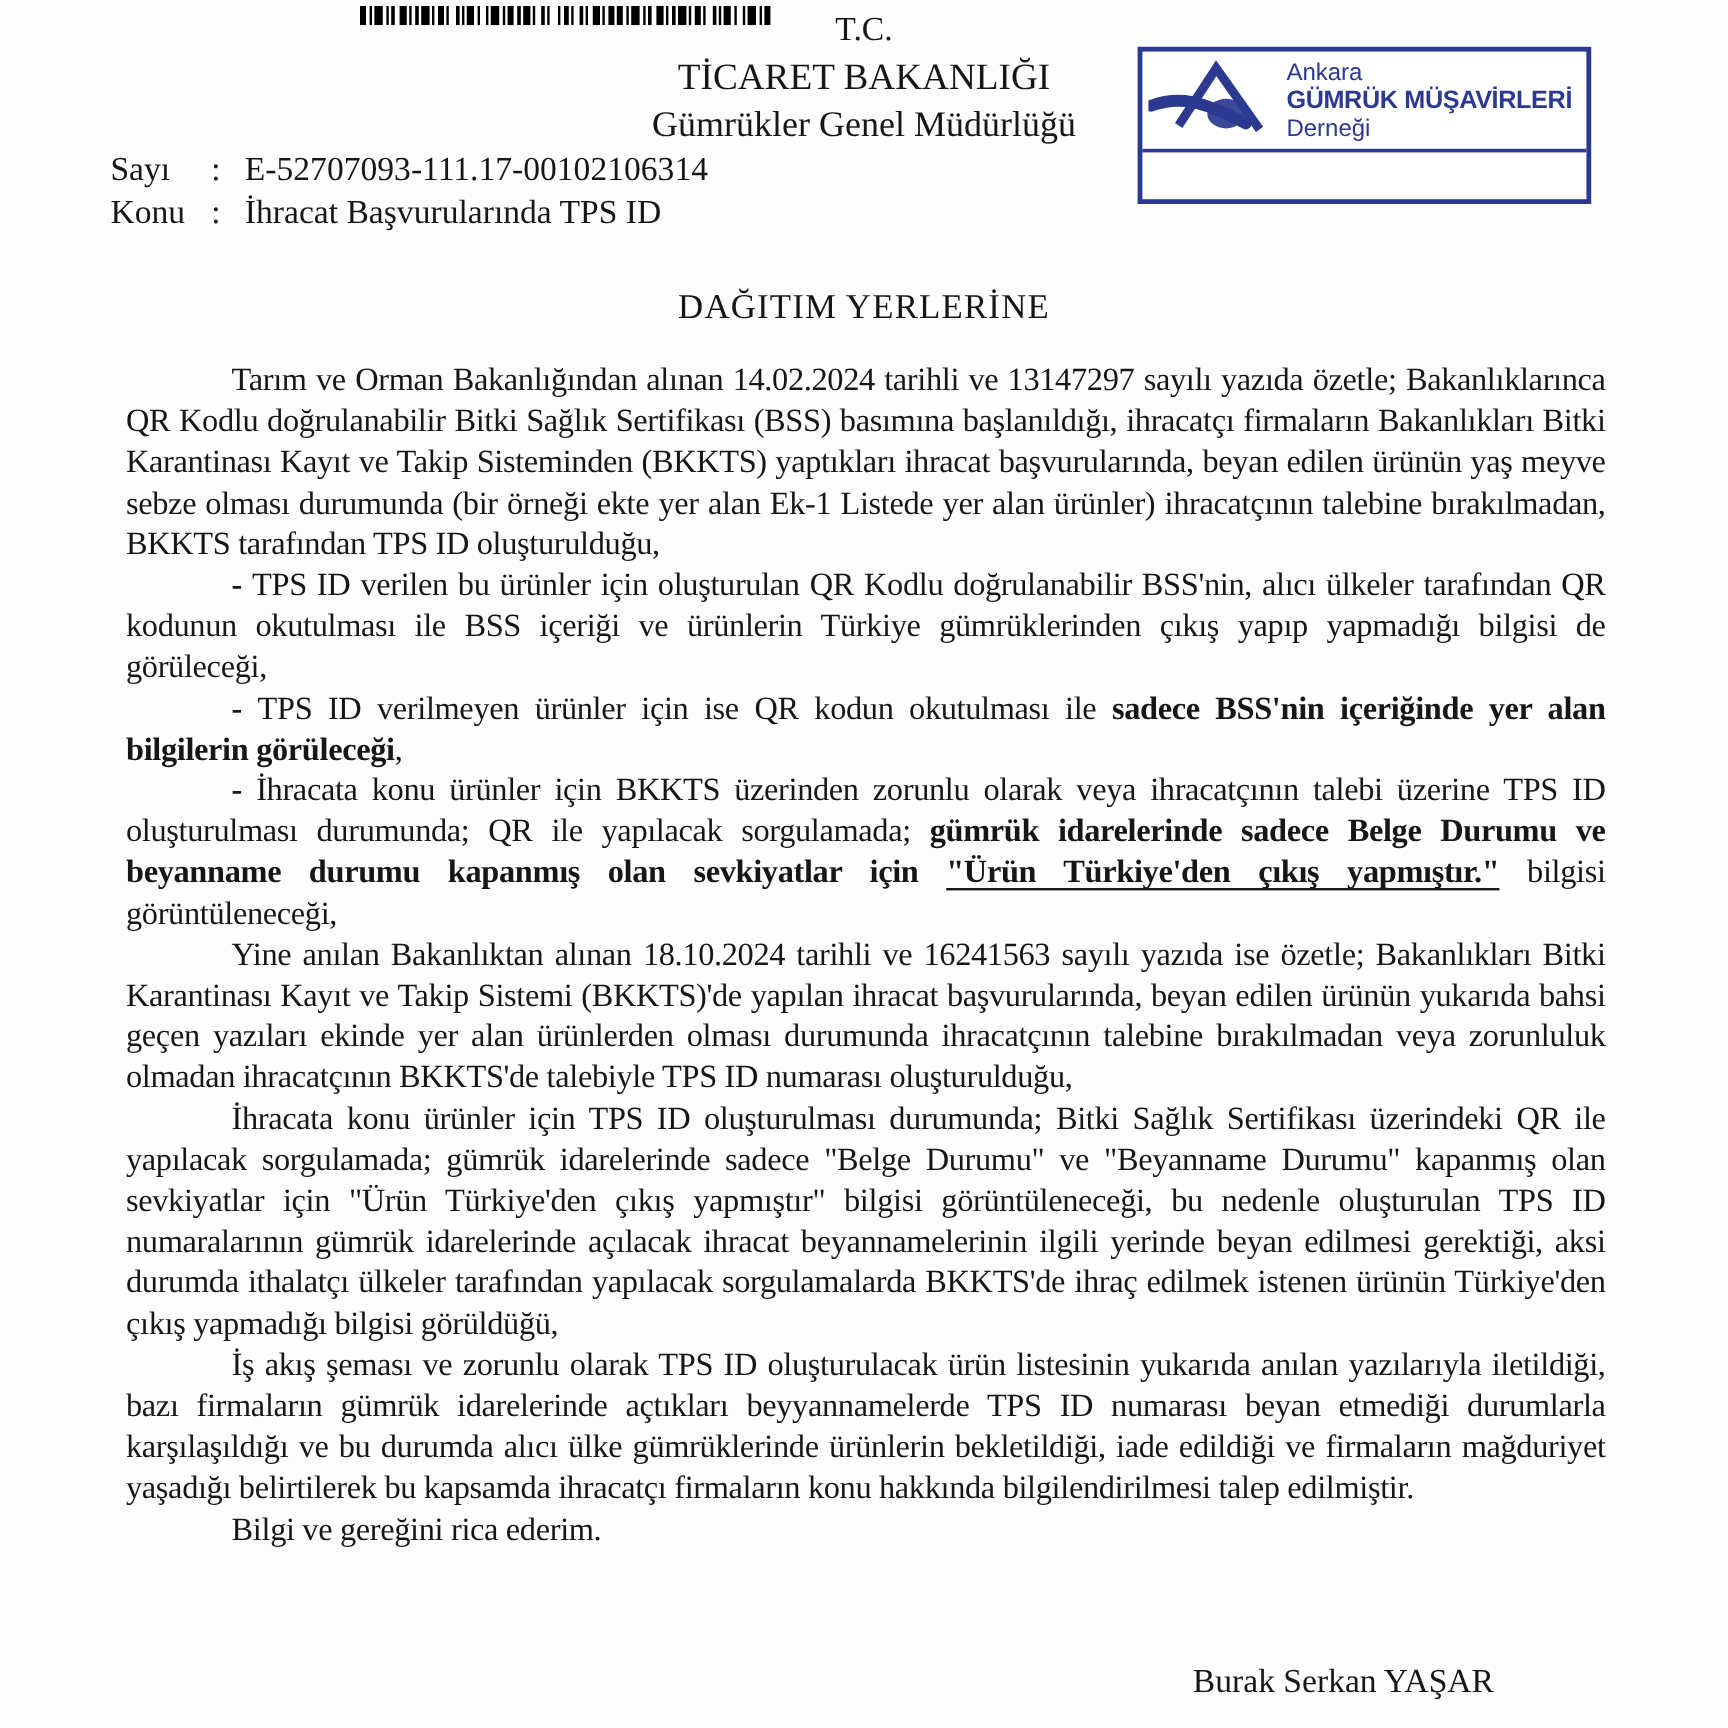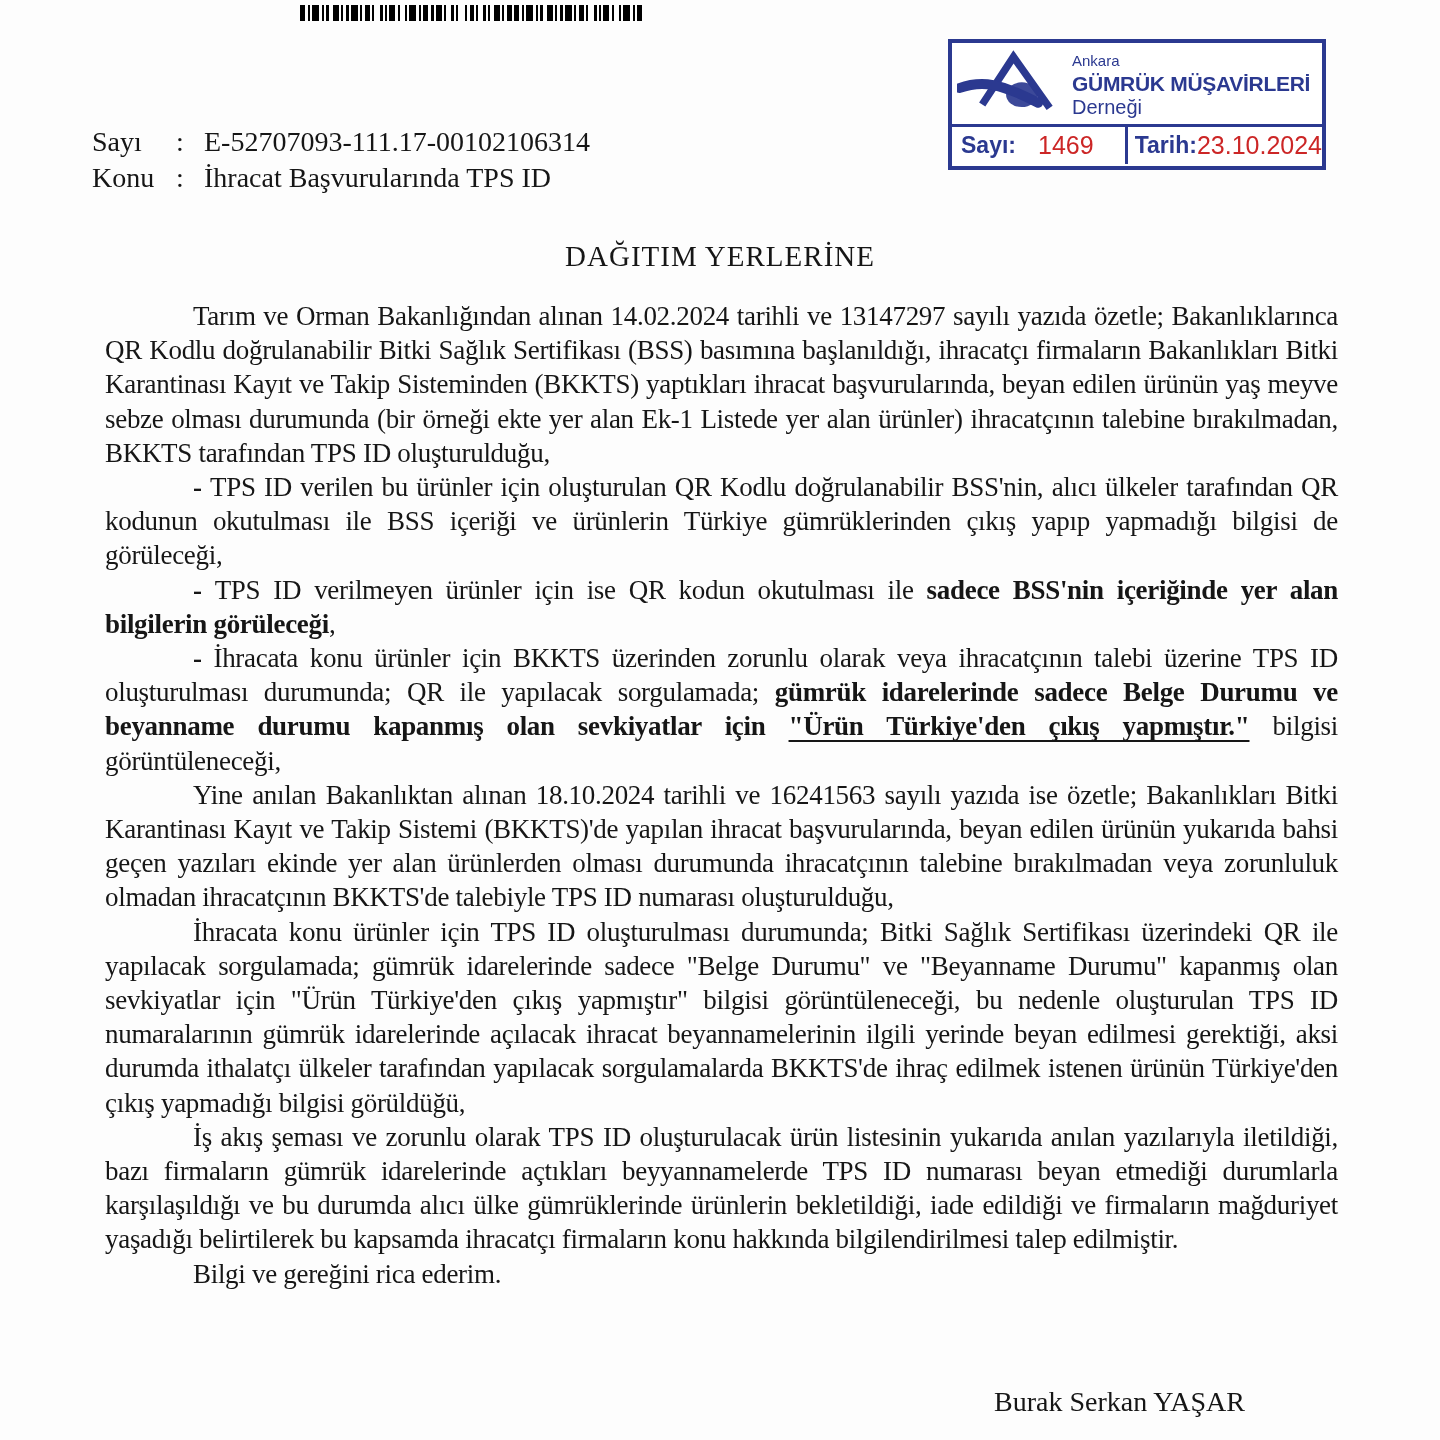--- a/index.html
+++ b/index.html
@@ -34,21 +34,21 @@
   .meta-sep{width:28px;}
 
   
   .stamp{
     position:absolute;left:948px;top:39px;width:378px;height:131px;
     border:4px solid var(--stamp-blue);background:#fff;
   }
   .stamp-top{display:flex;height:84px;border-bottom:3px solid var(--stamp-blue);}
   .stamp-logo{width:118px;display:flex;align-items:center;justify-content:center;}
   .stamp-org{flex:1;color:var(--stamp-blue);font-family:"Liberation Sans", sans-serif;padding-top:7px;padding-left:2px;}
-  .org1{font-size:15px;line-height:22px;}
+  .org1{font-size:20px;line-height:22px;}
   .org2{font-size:21px;font-weight:bold;line-height:24px;letter-spacing:-0.3px;}
   .org3{font-size:20px;line-height:22px;}
   .stamp-bottom{display:flex;height:37px;font-family:"Liberation Sans", sans-serif;align-items:stretch;}
   .cell-sayi{width:193px;border-right:3px solid var(--stamp-blue);display:flex;align-items:center;padding-left:9px;}
   .cell-tarih{flex:1;display:flex;align-items:center;padding-left:7px;}
   .stamp-lbl{color:var(--stamp-blue);font-weight:bold;font-size:23px;}
   .stamp-val{color:var(--stamp-red);font-size:25px;}
   .cell-sayi .stamp-val{margin-left:22px;}
 
   
@@ -74,20 +74,25 @@
 <body>
 
 <div class="page">
 
   <div class="barcode">
     <svg width="345" height="16" viewBox="0 0 345 16" xmlns="http://www.w3.org/2000/svg">
       <line x1="0" y1="8" x2="345" y2="8" stroke="#000" stroke-width="16" stroke-dasharray="5 3 2 2 7 3 2 2 3 4 6 2 2 3 3 2 7 2 2 3 5 2 2 6 3 2 2 2 6 3 2 5 2 2 7 3 2 2 5 3 3 2 6 2 2 5 3 2 2 7 2 3 4 2 2 5 3 2 2 4 6 2 2 3 5 2"></line>
     </svg>
   </div>
 
+  <div class="letterhead">
+    <div class="lh-tc">T.C.</div>
+    <div class="lh-ministry">TİCARET BAKANLIĞI</div>
+    <div class="lh-directorate">Gümrükler Genel Müdürlüğü</div>
+  </div>
 
   <div class="meta">
     <div class="meta-row">
       <span class="meta-label">Sayı</span>
       <span class="meta-sep">:</span>
       <span>E-52707093-111.17-00102106314</span>
     </div>
     <div class="meta-row">
       <span class="meta-label">Konu</span>
       <span class="meta-sep">:</span>
@@ -103,30 +108,20 @@
           <ellipse cx="78" cy="58" rx="19" ry="15" fill="#2b3990" opacity="0.92"></ellipse>
           <path d="M2 50 C30 40, 52 44, 98 68" fill="none" stroke="#2b3990" stroke-width="12" stroke-linecap="round"></path>
         </svg>
       </div>
       <div class="stamp-org">
         <div class="org1">Ankara</div>
         <div class="org2">GÜMRÜK MÜŞAVİRLERİ</div>
         <div class="org3">Derneği</div>
       </div>
     </div>
-    <div class="stamp-bottom">
-      <div class="cell-sayi">
-        <span class="stamp-lbl">Sayı:</span>
-        <span class="stamp-val">1469</span>
-      </div>
-      <div class="cell-tarih">
-        <span class="stamp-lbl">Tarih:</span>
-        <span class="stamp-val">23.10.2024</span>
-      </div>
-    </div>
   </div>
 
   <div class="recipient">DAĞITIM YERLERİNE</div>
 
   <div class="body">
       <p><span>Tarım ve Orman Bakanlığından alınan 14.02.2024 tarihli ve 13147297 sayılı yazıda özetle; Bakanlıklarınca QR Kodlu doğrulanabilir Bitki Sağlık Sertifikası (BSS) basımına başlanıldığı, ihracatçı firmaların Bakanlıkları Bitki Karantinası Kayıt ve Takip Sisteminden (BKKTS) yaptıkları ihracat başvurularında, beyan edilen ürünün yaş meyve sebze olması durumunda (bir örneği ekte yer alan Ek-1 Listede yer alan ürünler) ihracatçının talebine bırakılmadan, BKKTS tarafından TPS ID oluşturulduğu,</span></p>
       <p><span class="b">- </span><span>TPS ID verilen bu ürünler için oluşturulan QR Kodlu doğrulanabilir BSS'nin, alıcı ülkeler tarafından QR kodunun okutulması ile BSS içeriği ve ürünlerin Türkiye gümrüklerinden çıkış yapıp yapmadığı bilgisi de görüleceği,</span></p>
       <p><span class="b">- </span><span>TPS ID verilmeyen ürünler için ise QR kodun okutulması ile </span><span class="b">sadece BSS'nin içeriğinde yer alan bilgilerin görüleceği</span><span>,</span></p>
       <p><span class="b">- </span><span>İhracata konu ürünler için BKKTS üzerinden zorunlu olarak veya ihracatçının talebi üzerine TPS ID oluşturulması durumunda; QR ile yapılacak sorgulamada; </span><span class="b">gümrük idarelerinde sadece Belge Durumu ve beyanname durumu kapanmış olan sevkiyatlar için </span><span class="b u">"Ürün Türkiye'den çıkış yapmıştır."</span><span> bilgisi görüntüleneceği,</span></p>
       <p><span>Yine anılan Bakanlıktan alınan 18.10.2024 tarihli ve 16241563 sayılı yazıda ise özetle; Bakanlıkları Bitki Karantinası Kayıt ve Takip Sistemi (BKKTS)'de yapılan ihracat başvurularında, beyan edilen ürünün yukarıda bahsi geçen yazıları ekinde yer alan ürünlerden olması durumunda ihracatçının talebine bırakılmadan veya zorunluluk olmadan ihracatçının BKKTS'de talebiyle TPS ID numarası oluşturulduğu,</span></p>

